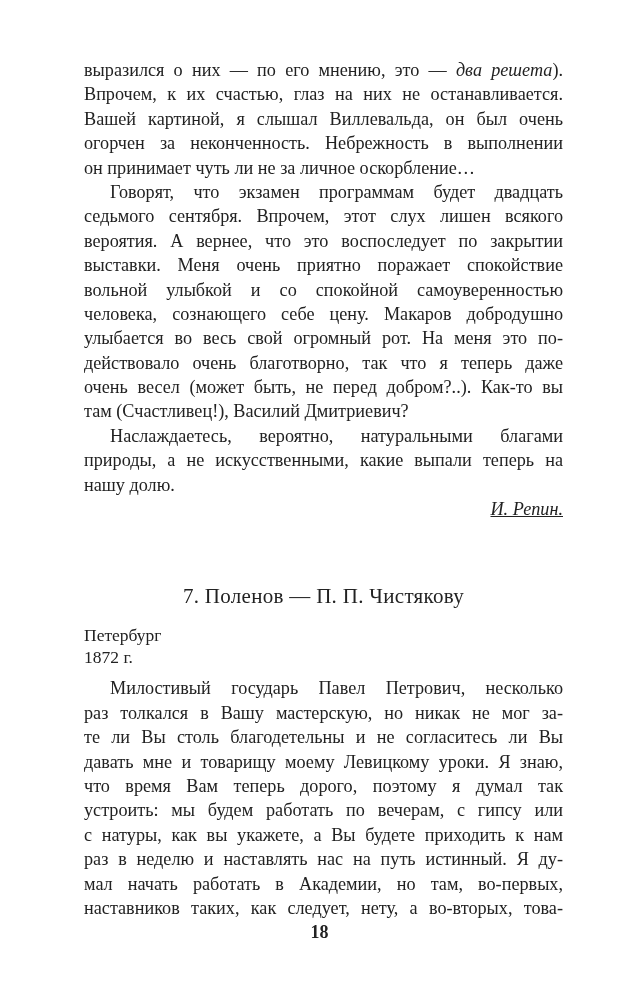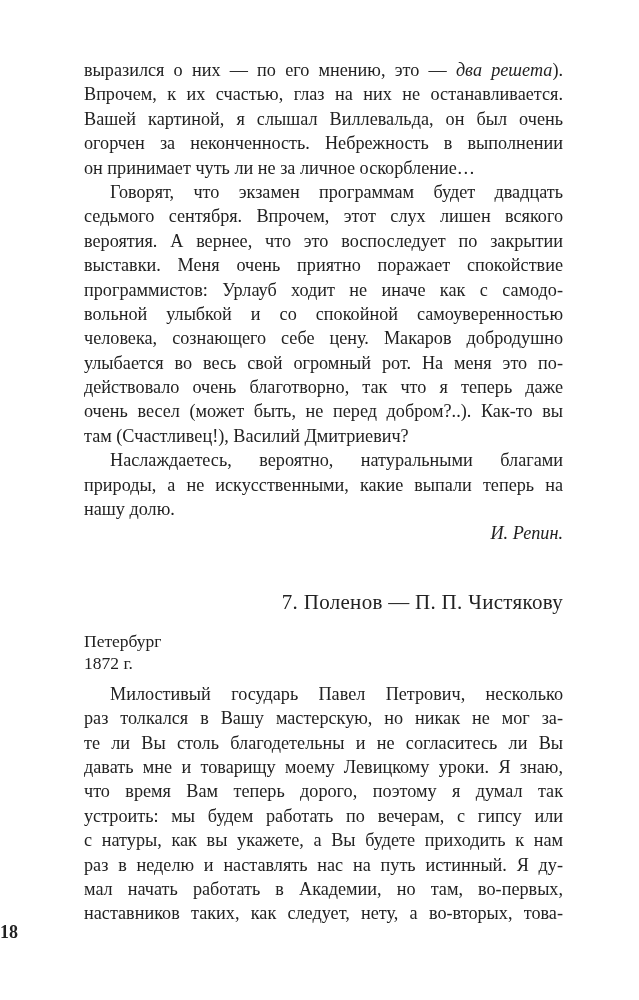--- a/index.html
+++ b/index.html
@@ -6,49 +6,48 @@
   body { width: 639px; height: 1000px; position: relative; overflow: hidden; }
   .page {
     position: absolute; left: 84px; top: 58px; width: 479px;
     font-family: "Liberation Serif", "DejaVu Serif", serif;
     font-size: 18.2px; line-height: 24.4px; color: #222222;
   }
   .line { display: block; text-align: justify; text-align-last: justify; white-space: nowrap; height: 24.4px; }
   .line.last { text-align-last: left; }
   .line.indent { padding-left: 26px; }
   .line.right { text-align: right; text-align-last: right; }
-  .sig { font-style: italic; }
+  .sig { font-style: italic; text-decoration: underline; }
   .em { font-style: italic; }
   .heading {
-    display: block; text-align: right; font-size: 21px; height: 28px; line-height: 28px;
-    margin-top: 42px; margin-bottom: 14px; letter-spacing: 0.3px;
+    display: block; text-align: center; font-size: 21px; height: 28px; line-height: 28px;
+    margin-top: 61px; margin-bottom: 14px; letter-spacing: 0.3px;
   }
   .place { display: block; text-align: left; height: 22px; line-height: 22px; font-size: 17.5px; }
   .gap-small { height: 8px; }
   .pagenum {
-    position: absolute; left: 0; right: 0; top: 922px; text-align: left;
+    position: absolute; left: 0; right: 0; top: 922px; text-align: center;
     font-family: "Liberation Serif", "DejaVu Serif", serif; font-weight: bold; font-size: 18px; color: #222222;
   }
 </style>
 </head>
 <body>
 
 <div class="page">
   <div>
     <span class="line"><span>выразился о них — по его мнению, это — </span><span class="em">два решета</span><span>).</span></span>
     <span class="line">Впрочем, к их счастью, глаз на них не останавливается.</span>
     <span class="line">Вашей картиной, я слышал Виллевальда, он был очень</span>
     <span class="line">огорчен за неконченность. Небрежность в выполнении</span>
     <span class="line last">он принимает чуть ли не за личное оскорбление…</span>
 
     <span class="line indent">Говорят, что экзамен программам будет двадцать</span>
     <span class="line">седьмого сентября. Впрочем, этот слух лишен всякого</span>
     <span class="line">вероятия. А вернее, что это воспоследует по закрытии</span>
     <span class="line">выставки. Меня очень приятно поражает спокойствие</span>
-    <span class="line">программистов: Урлауб ходит не иначе как с самодо-</span>
     <span class="line">вольной улыбкой и со спокойной самоуверенностью</span>
     <span class="line">человека, сознающего себе цену. Макаров добродушно</span>
     <span class="line">улыбается во весь свой огромный рот. На меня это по-</span>
     <span class="line">действовало очень благотворно, так что я теперь даже</span>
     <span class="line">очень весел (может быть, не перед добром?..). Как-то вы</span>
     <span class="line last">там (Счастливец!), Василий Дмитриевич?</span>
 
     <span class="line indent">Наслаждаетесь, вероятно, натуральными благами</span>
     <span class="line">природы, а не искусственными, какие выпали теперь на</span>
     <span class="line last">нашу долю.</span>

